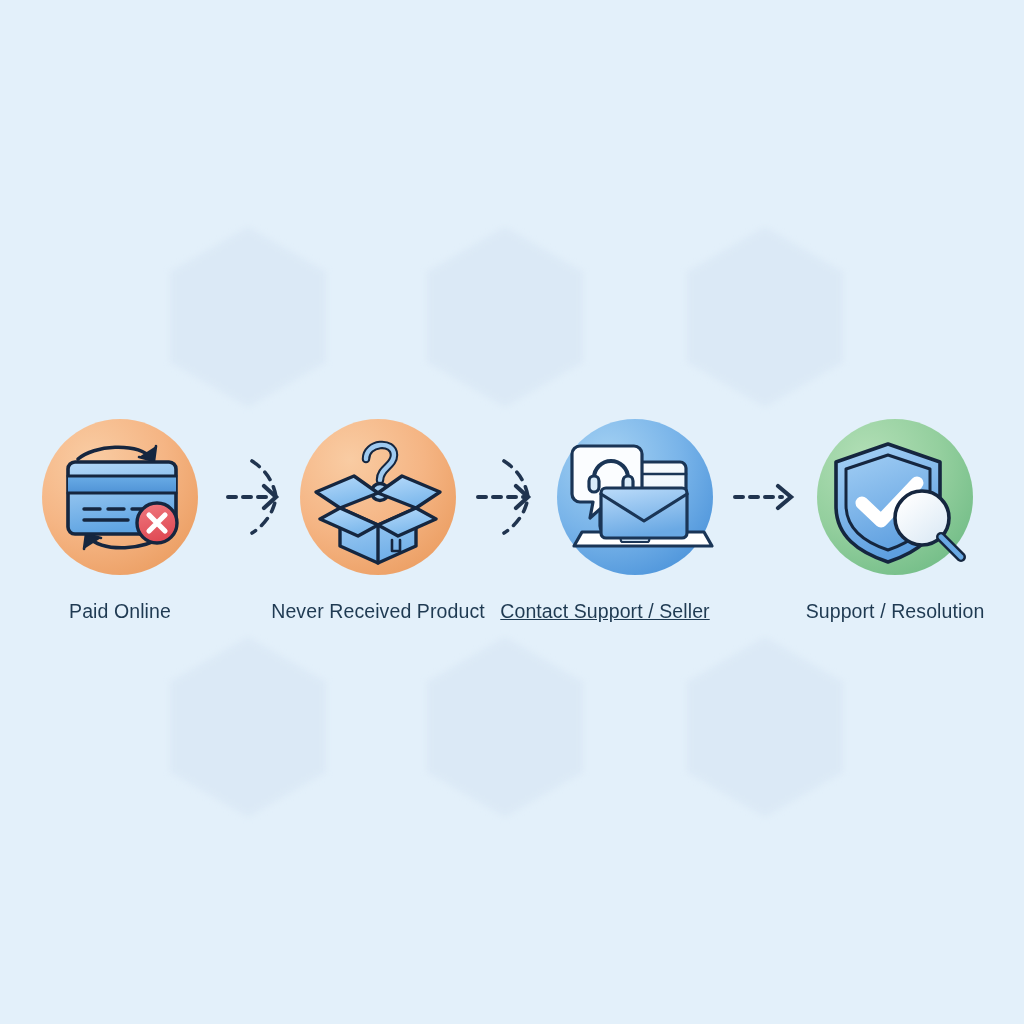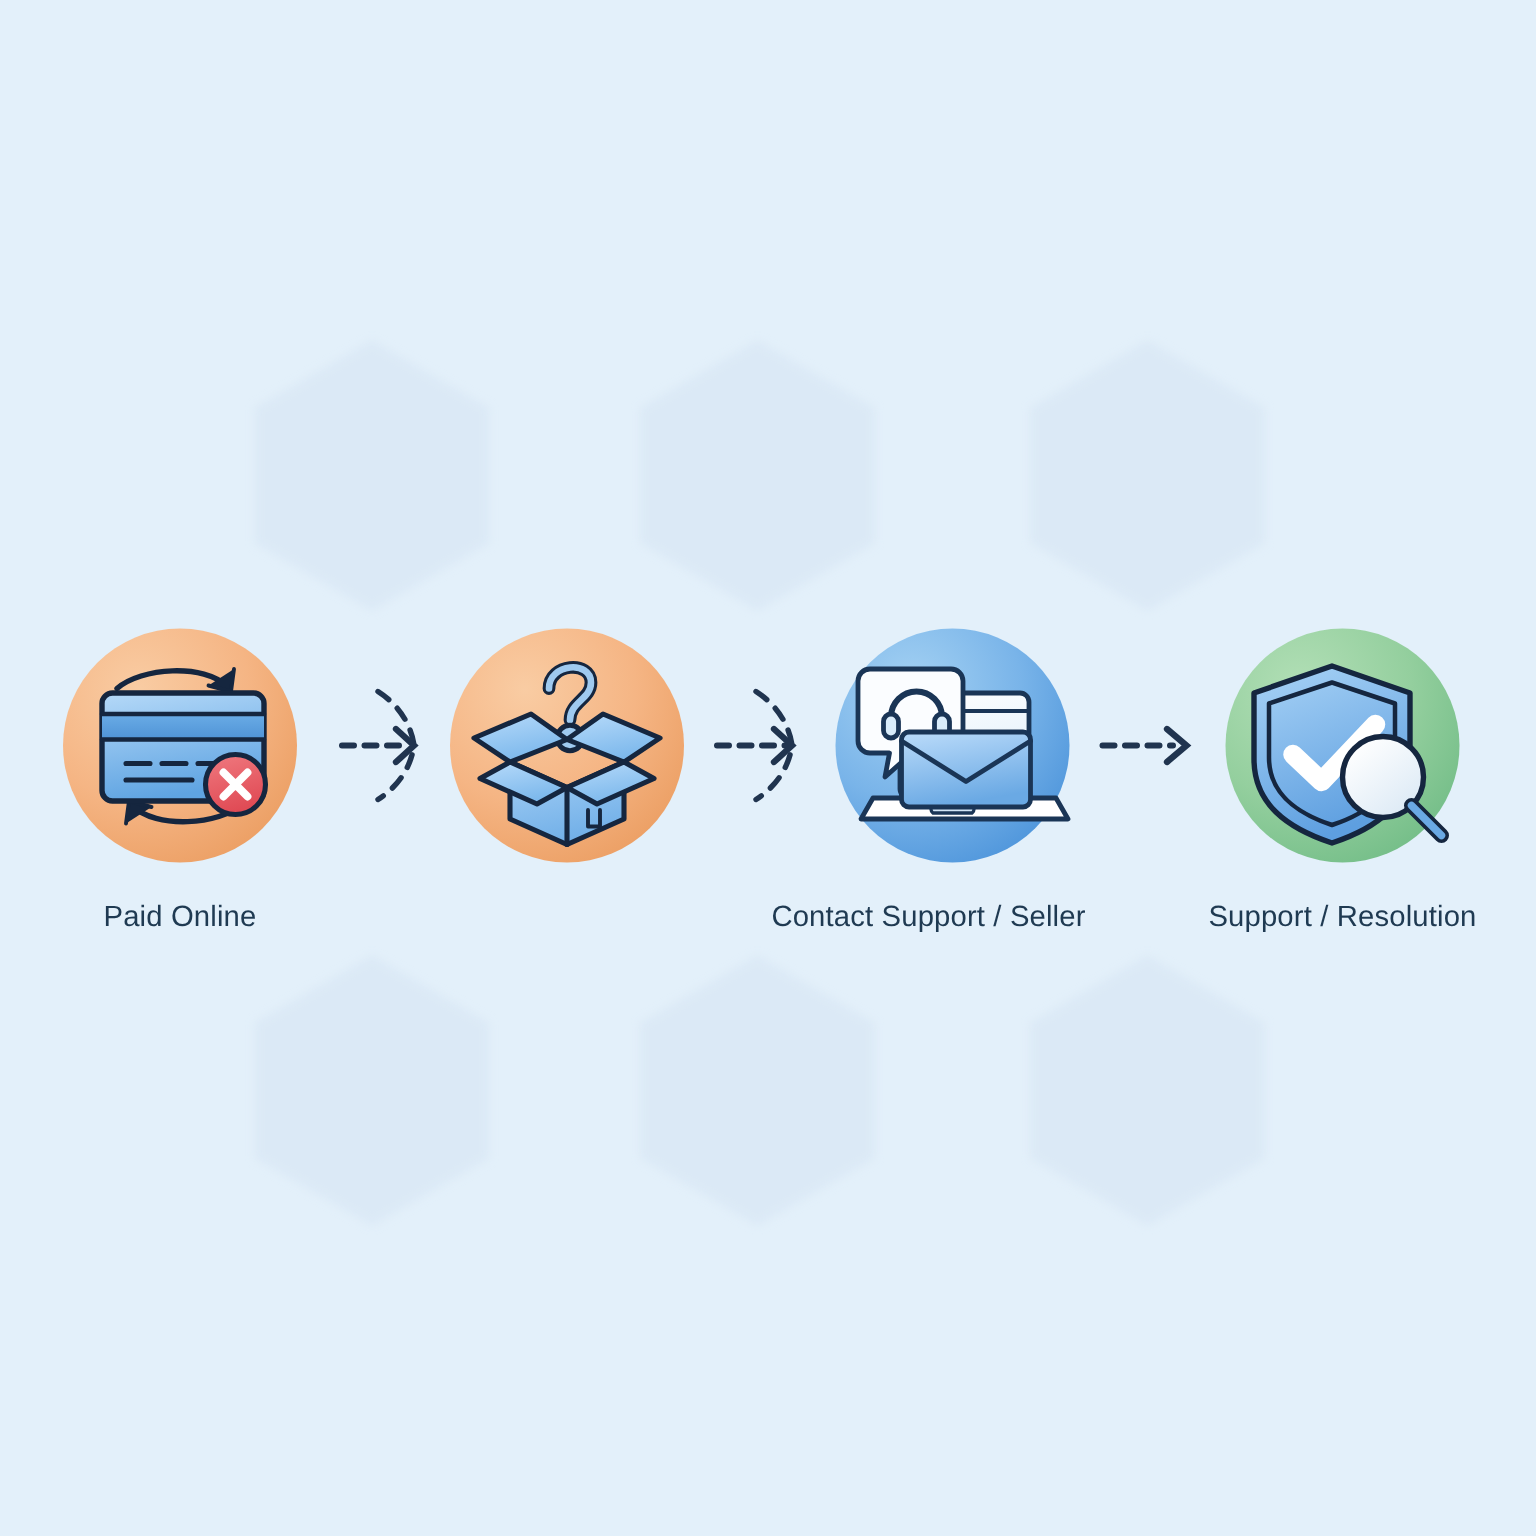--- a/index.html
+++ b/index.html
@@ -209,18 +209,19 @@
 
         <circle cx="922" cy="518" r="27" fill="url(#lensG)"></circle>
         <path d="M941 537 L961 557" stroke-width="10"></path>
         <path d="M941 537 L961 557" stroke="#6aa9e4" stroke-width="5"></path>
       </g>
     </g>
   </svg>
 
   <div class="step-label" style="left:20px; top:596px; width:200px;">Paid Online</div>
 
-
-  <div class="step-label" style="left:511px; top:596px; width:216px;">Contact Support / Seller</div>
+  <div class="step-label" style="left:268px; top:596px; width:220px;">Never Received Product</div>
+
+  <div class="step-label" style="left:497px; top:596px; width:216px;text-decoration:underline;">Contact Support / Seller</div>
 
   <div class="step-label" style="left:785px; top:596px; width:220px;">Support / Resolution</div>
 
 </div>
 
 </body></html>

